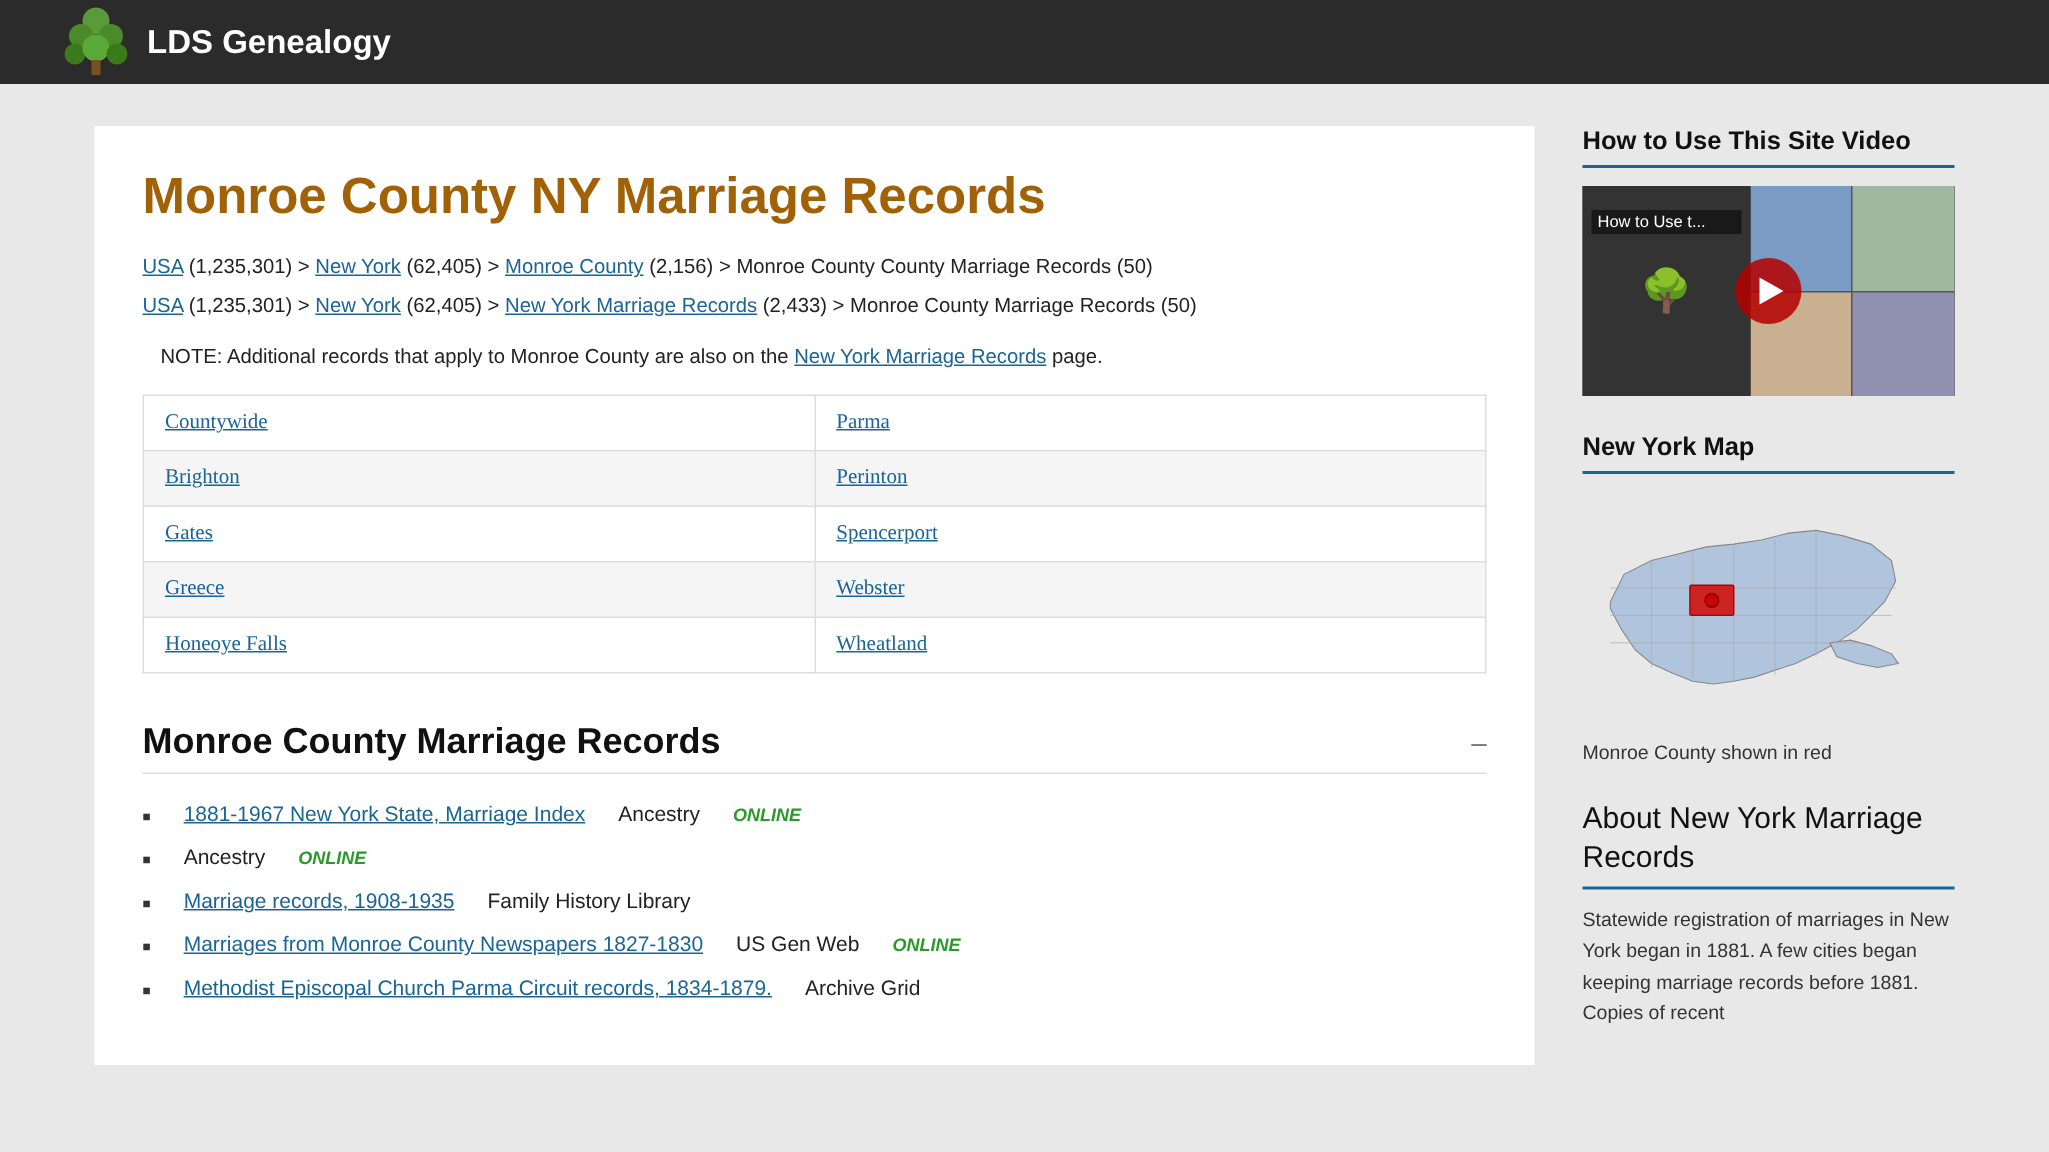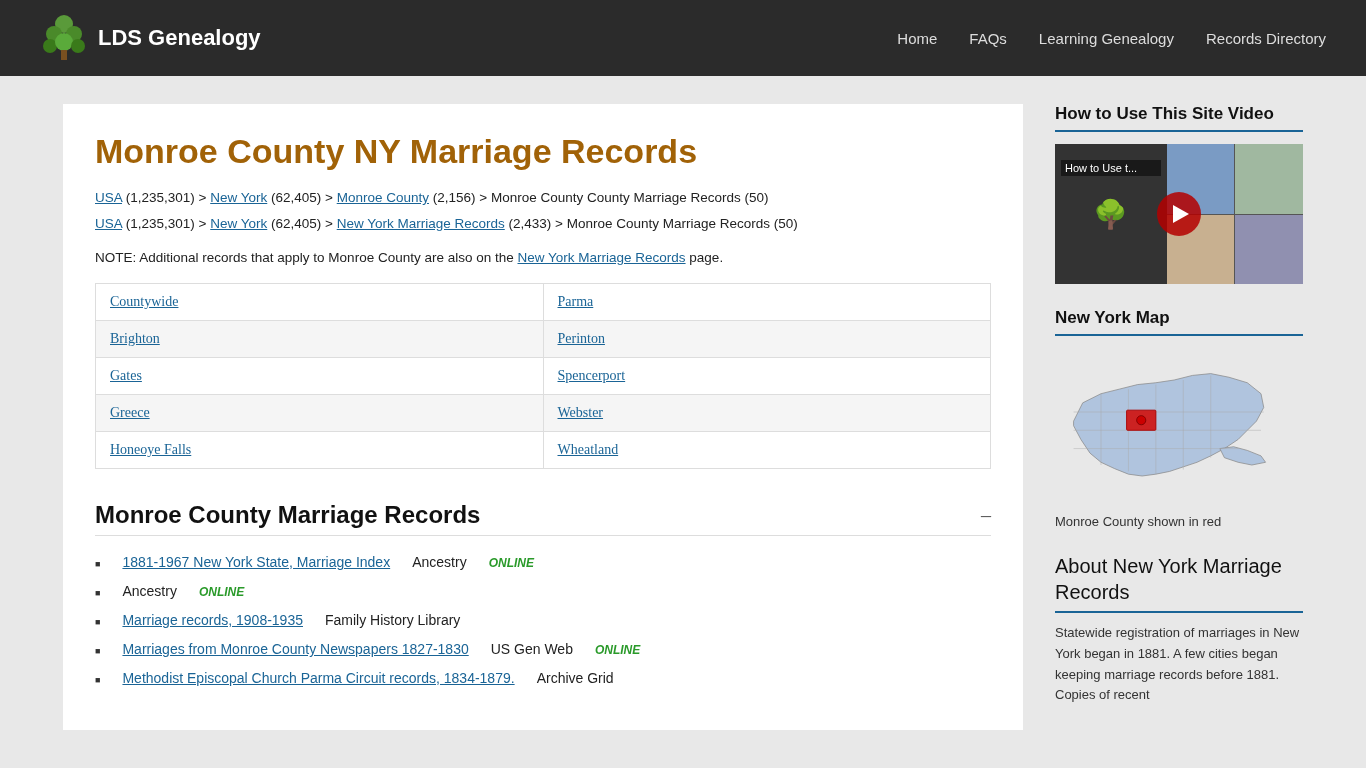--- a/index.html
+++ b/index.html
@@ -4,21 +4,21 @@
   <style>
     * { box-sizing: border-box; margin: 0; padding: 0; }
     body { font-family: Georgia, 'Times New Roman', serif; font-size: 15px; color: #222; background: #e8e8e8; }
 
     
     #header {
       background: #2b2b2b;
       display: flex;
       align-items: center;
       padding: 0 40px;
-      height: 76px;
+      height: 56px;
     }
     #logo-area {
       display: flex;
       align-items: center;
       gap: 10px;
       flex: 1;
     }
     #logo-tree {
       width: 48px;
       height: 48px;
@@ -75,21 +75,21 @@
       margin-bottom: 4px;
       font-family: Arial, sans-serif;
     }
     .breadcrumb-line a, .note-line a {
       color: #1a6496;
       text-decoration: underline;
       cursor: pointer;
     }
     .note-line {
       font-size: 13.5px;
-      margin: 16px 0 18px 0;
+      margin: 16px 0 18px 12px;
       font-family: Arial, sans-serif;
     }
 
     
     .town-table {
       width: 100%;
       border-collapse: collapse;
       border: 1px solid #ccc;
       margin-bottom: 32px;
     }
@@ -298,26 +298,20 @@
       <circle cx="24" cy="10" r="9" fill="#5a9a3a"></circle>
       <circle cx="14" cy="20" r="8" fill="#4a8a2a"></circle>
       <circle cx="34" cy="20" r="8" fill="#4a8a2a"></circle>
       <circle cx="10" cy="32" r="7" fill="#3a7a1a"></circle>
       <circle cx="24" cy="28" r="9" fill="#5aaa3a"></circle>
       <circle cx="38" cy="32" r="7" fill="#3a7a1a"></circle>
       <rect x="21" y="36" width="6" height="10" fill="#7a5020"></rect>
     </svg>
     <span id="logo-text">LDS Genealogy</span>
   </div>
-  <nav id="nav">
-    <a class="nav-item">Home</a>
-    <a class="nav-item">FAQs</a>
-    <a class="nav-item">Learning Genealogy</a>
-    <a class="nav-item">Records Directory</a>
-  </nav>
 </div>
 
 <div id="page-wrap">
 
   <div id="main-content">
 
     <h1 class="page-title">Monroe County NY Marriage Records</h1>
 
     <div class="breadcrumb-line">
       <a>USA</a>

